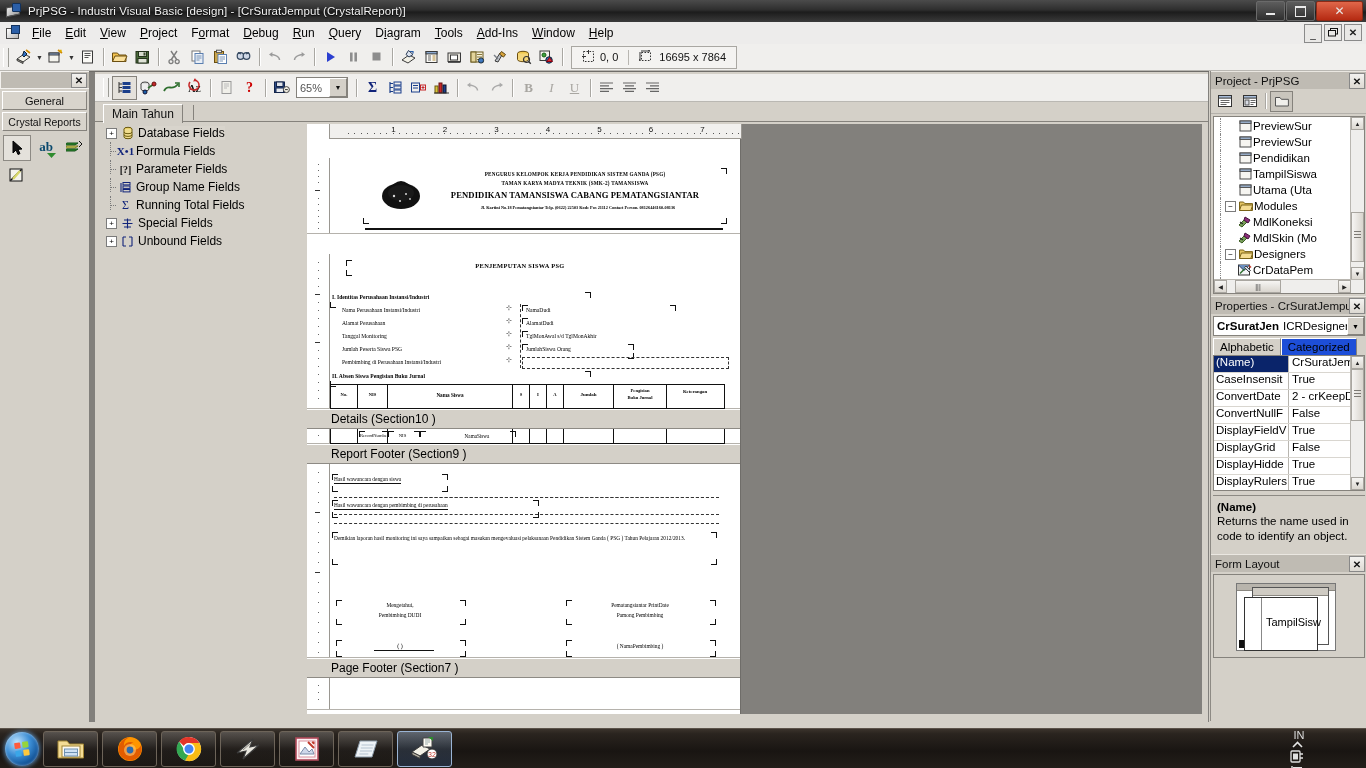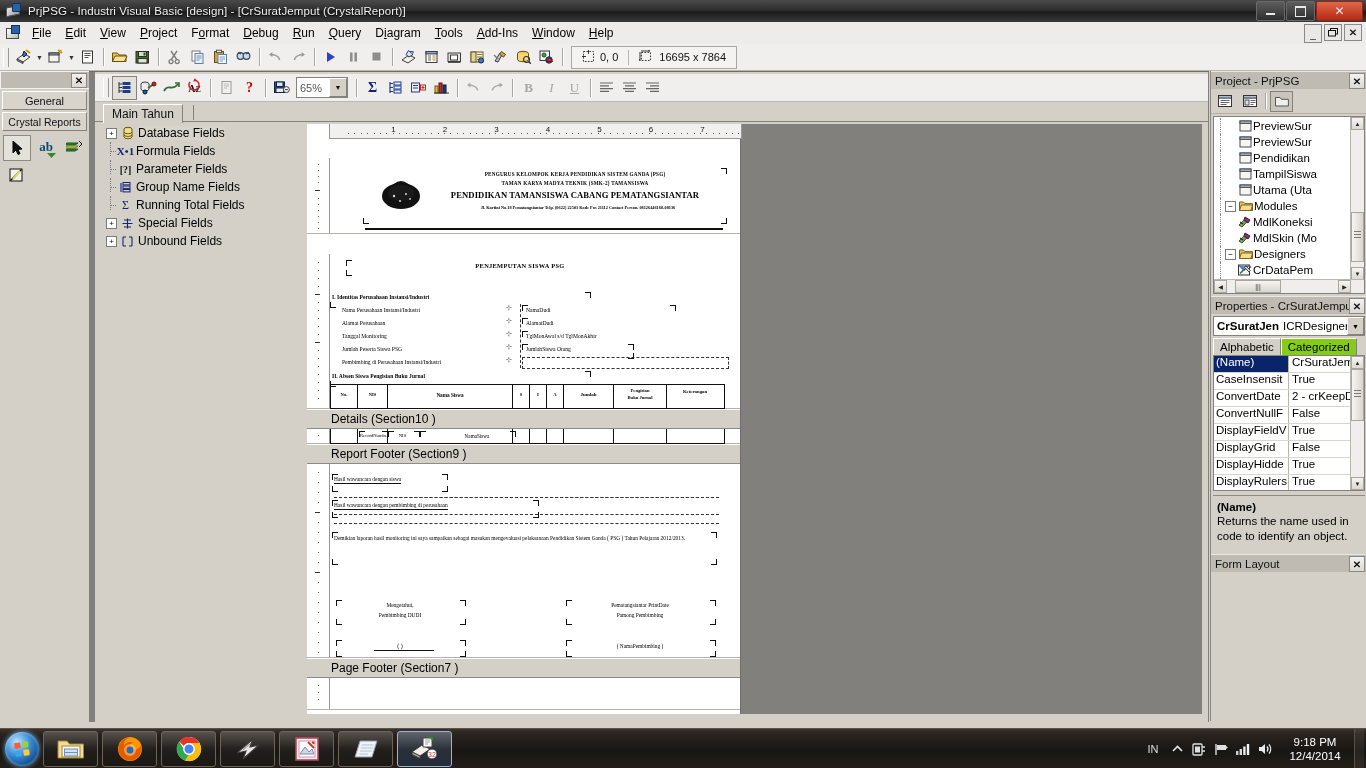--- a/index.html
+++ b/index.html
@@ -289,21 +289,21 @@
   }
   .objsel .oname{font-weight:bold;padding-left:3px;color:#000;}
   .objsel .otype{padding-left:4px;color:#000;overflow:hidden;white-space:nowrap;}
   .objsel .odrop{
     margin-left:auto;width:15px;height:16px;border:1px solid #fff;
     border-right-color:#85827c;border-bottom-color:#85827c;background:#d4d0c8;
     display:flex;align-items:center;justify-content:center;font-size:7px;flex:none;
   }
   .ptabs{display:flex;padding-left:2px;height:17px;align-items:flex-end;}
   .ptab{
-    height:16px;padding:0 6px;font-size:11.5px;background:#84cc16;
+    height:16px;padding:0 6px;font-size:11.5px;background:#1d4ed8;
     border:1px solid #fff;border-right-color:#85827c;border-bottom:none;
     display:flex;align-items:center;color:#000;
   }
   .ptab.active{background:#d4d0c8;font-weight:normal;}
   .proplist{
     margin:0 2px;background:#fff;border:1px solid #85827c;height:134px;position:relative;overflow:hidden;
     font-size:11.5px;
   }
   .prow{display:flex;height:16px;border-bottom:1px solid #d9d6d0;}
   .pname{width:72px;padding-left:2px;overflow:hidden;white-space:nowrap;border-right:1px solid #b8b5af;color:#000;}
@@ -341,21 +341,21 @@
   .tb-item{
     width:53px;height:34px;margin-left:4px;border:1px solid #6d6459;border-radius:3px;
     background:linear-gradient(to bottom,rgba(255,255,255,.20),rgba(255,255,255,.04) 50%,rgba(0,0,0,.18));
     display:flex;align-items:center;justify-content:center;flex:none;position:relative;
   }
   .tb-item.active{
     background:linear-gradient(to bottom,rgba(190,220,255,.35),rgba(120,170,230,.18) 50%,rgba(40,80,140,.30));
     border-color:#9ab4d4;
   }
   .tray{
-    margin-left:auto;display:flex;align-items:center;height:40px;padding-right:2px;gap:0px;
+    margin-left:auto;display:flex;align-items:flex-start;height:40px;padding-right:2px;gap:0px;flex-direction:column;
   }
   .tray-ico{width:22px;height:40px;display:flex;align-items:center;justify-content:center;color:#e6e6e6;}
   .clock{
     color:#fff;font-size:11.5px;text-align:center;line-height:14px;padding:0 8px;min-width:62px;
   }
   .showdesk{width:9px;height:40px;border-left:1px solid #5a5048;background:rgba(255,255,255,.06);}
 </style>
 </head>
 <body>
 
@@ -1383,20 +1383,35 @@
     </div>
     <div class="helpbox">
       <b>(Name)</b>
       <div>Returns the name used in code to identify an object.</div>
     </div>
 
     <div class="panel-title">
       <span>Form Layout</span>
       <span class="pclose">✕</span>
     </div>
+    <div class="formlayout">
+      <div class="fl-screen" style="left:22px;top:8px;width:98px;height:66px;">
+        <div class="fl-caption"></div>
+        <div style="position:absolute;left:2px;bottom:2px;width:9px;height:8px;background:#111;"></div>
+        <div class="fl-label" style="position:absolute;left:5px;top:28px;font-size:9px;">P</div>
+      </div>
+      <div class="fl-win" style="left:38px;top:12px;width:75px;height:56px;">
+        <div class="fl-tbar"></div>
+        <div class="fl-label" style="position:absolute;left:4px;top:24px;">Ut</div>
+      </div>
+      <div class="fl-win" style="left:30px;top:22px;width:72px;height:52px;border:1px solid #333;">
+        <div class="fl-label" style="position:absolute;left:19px;top:18px;">TampilSisw</div>
+        <div style="position:absolute;left:16px;top:0;width:1px;height:52px;background:#888;"></div>
+      </div>
+    </div>
   </div>
 
   <div class="taskbar">
     <div class="startorb">
       <span class="orbflag">
         <i style="left:0;top:0;background:#ff5a3d;"></i>
         <i style="left:8px;top:0;background:#96d43a;"></i>
         <i style="left:0;top:8px;background:#3aa6e8;"></i>
         <i style="left:8px;top:8px;background:#ffc83d;"></i>
       </span>

